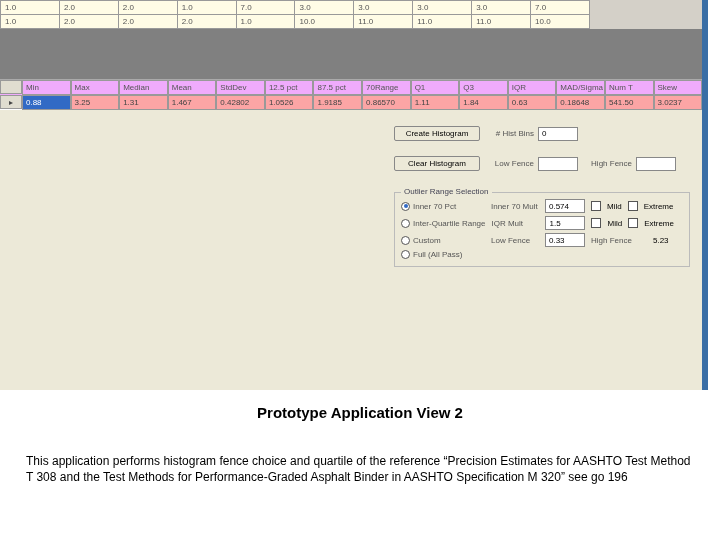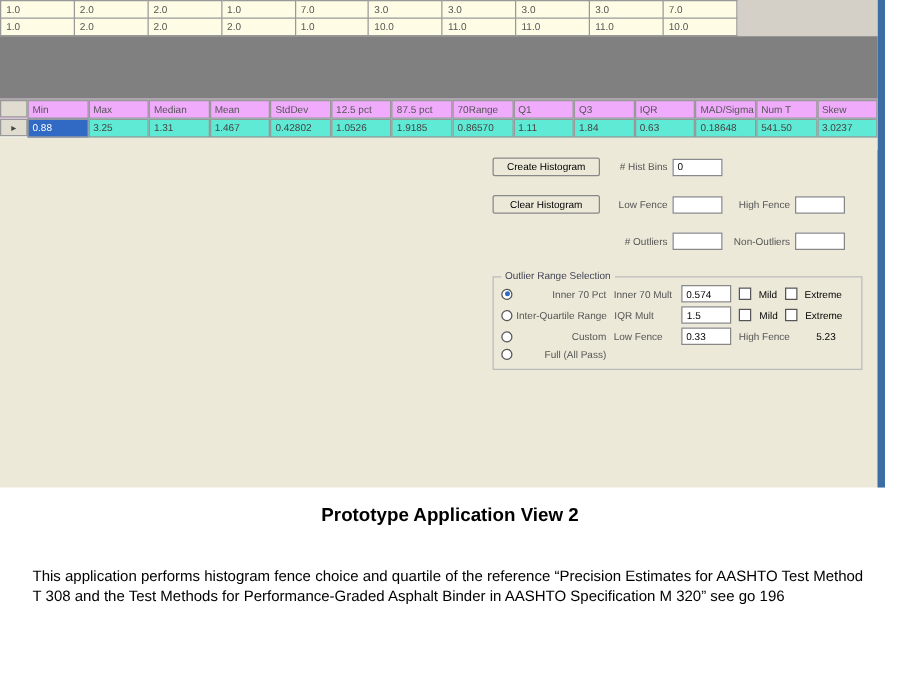--- a/index.html
+++ b/index.html
@@ -9,36 +9,36 @@
   .top-grid table { border-collapse: collapse; width: 590px; background: #fffce6; }
   .top-grid td { border: 1px solid #999; padding: 2px 4px; height: 14px; min-width: 48px; color: #555; }
   .gray-band { background: #808080; height: 50px; width: 100%; }
   .btn-row { padding: 4px 6px; display: flex; gap: 3px; }
   .btn { background: #ece9d8; border: 1px solid #888; border-radius: 2px; padding: 2px 8px; font-size: 8px; cursor: pointer; }
   .headers-row { display: flex; background: #f0abfc; border-top: 1px solid #aaa; }
   .headers-row .rowhdr { width: 22px; border: 1px solid #999; background: #e0ddd0; height: 14px; }
   .headers-row .h { border: 1px solid #999; padding: 2px 3px; flex: 1; color: #555; min-width: 46px; }
   .values-row { display: flex; background: #fff; }
   .values-row .rowhdr { width: 22px; border: 1px solid #999; background: #e0ddd0; height: 14px; display:flex; align-items:center; justify-content:center; color:#444; }
-  .values-row .c { border: 1px solid #999; padding: 2px 3px; flex: 1; min-width: 46px; color: #444; background:#5eead4; }
+  .values-row .c { border: 1px solid #999; padding: 2px 3px; flex: 1; min-width: 46px; color: #444; background:#fca5a5; }
   .values-row .c.sel { background: #316ac5; color: #fff; }
   .empty-area { height: 10px; background: #ece9d8; }
   .controls { display: flex; justify-content: flex-end; padding: 6px 8px 4px 8px; gap: 4px; }
   .panel { display: flex; flex-direction: column; gap: 15px; }
   .ctrl-row { display: flex; align-items: center; gap: 4px; }
   .label { font-size: 8px; color: #555; min-width: 50px; text-align: right; }
   .textbox { border: 1px solid #888; background: #fff; padding: 1px 3px; font-size: 8px; width: 50px; height: 14px; }
   .textbox.w40 { width: 40px; }
   .checkbox { width: 10px; height: 10px; border: 1px solid #555; background: #fff; display:inline-block; }
   .radio { width: 9px; height: 9px; border: 1px solid #555; border-radius: 50%; background: #fff; display:inline-flex; align-items:center; justify-content:center; }
   .radio.on::after { content:''; width:4px; height:4px; border-radius:50%; background:#316ac5; }
   .fieldset { border: 1px solid #bbb; padding: 6px 6px 4px 6px; position: relative; margin-top: 6px; width: 296px; }
   .legend { position: absolute; top: -6px; left: 6px; background: #ece9d8; padding: 0 3px; font-size: 8px; color: #445; }
   .fs-row { display: flex; align-items: center; gap: 6px; margin-bottom: 3px; }
-  .fs-row .rblabel { min-width: 84px; display:flex; align-items:center; gap:3px; color:#555;justify-content:space-between; }
+  .fs-row .rblabel { min-width: 84px; display:flex; align-items:center; gap:3px; color:#555; }
   .fs-row .collabel { width: 48px; color:#555; }
   .caption-area { padding: 8px 16px 8px 16px; }
   .caption-title { text-align: center; font-weight: bold; font-size: 15px; margin: 6px 0 10px 0; }
   .caption-body { font-size: 12px; line-height: 1.35; padding: 0 10px 6px 10px; margin-top: 32px; }
 </style>
 </head>
 <body>
 
 <div class="app-area">
 
@@ -122,27 +122,20 @@
         <span class="label"># Hist Bins</span>
         <input class="textbox w40" value="0" style="">
       </div>
       <div class="ctrl-row">
         <button class="btn" style="width:86px;">Clear Histogram</button>
         <span class="label">Low Fence</span>
         <input class="textbox w40" value="" style="">
         <span class="label">High Fence</span>
         <input class="textbox w40" value="" style="">
       </div>
-      <div class="ctrl-row">
-        <span style="width:86px;"></span>
-        <span class="label"># Outliers</span>
-        <input class="textbox w40" value="" style="">
-        <span class="label">Non-Outliers</span>
-        <input class="textbox w40" value="" style="">
-      </div>
 
       <div class="fieldset">
         <div class="legend">Outlier Range Selection</div>
 
         <div class="fs-row">
           <span class="rblabel">
               <span class="radio on"></span>
               <span>Inner 70 Pct</span>
             </span>
           <span class="collabel">Inner 70 Mult</span>

